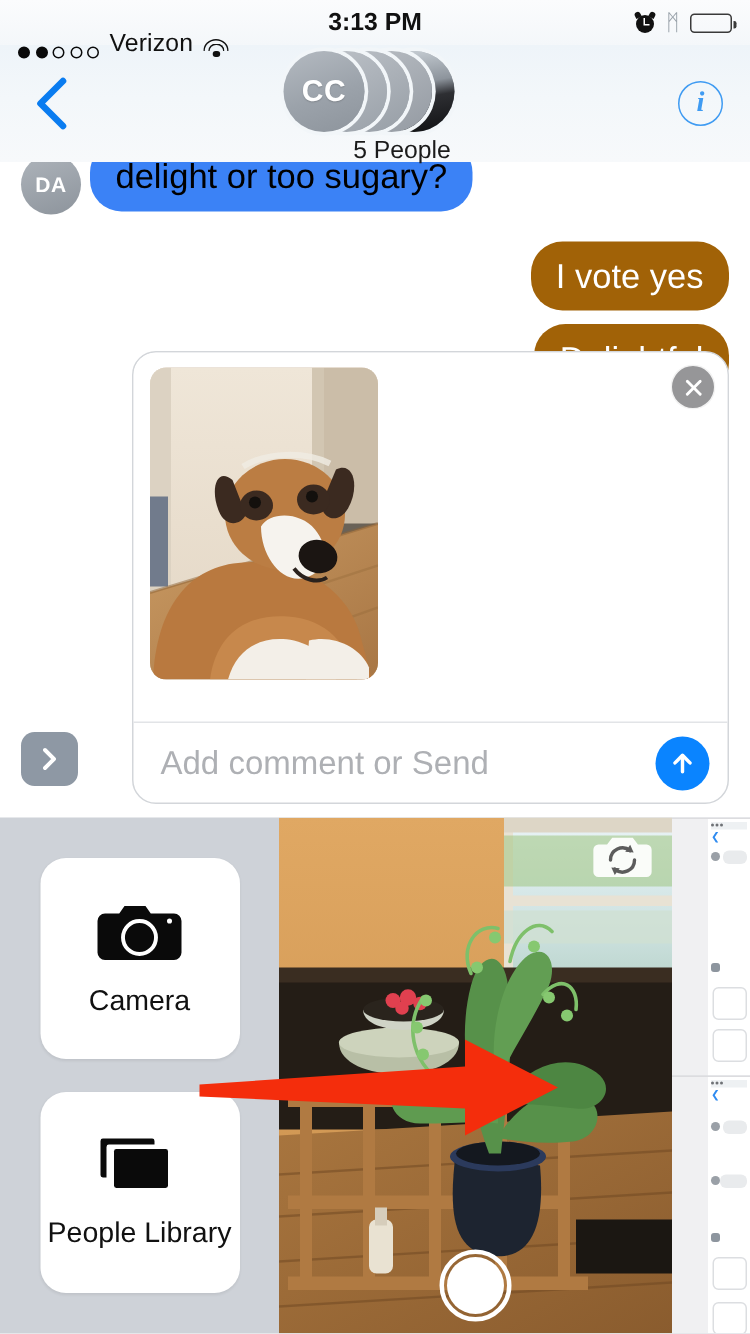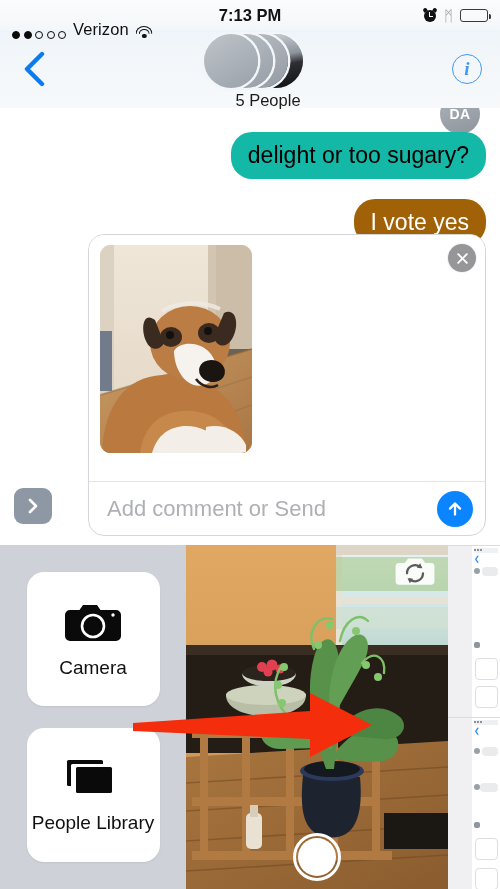--- a/index.html
+++ b/index.html
@@ -112,31 +112,31 @@
     width:40px; height:40px; border-radius:50%; flex:none;
     background:linear-gradient(160deg,#aeb4bb,#8d949c);
     color:#fff; font-size:14px; font-weight:700; letter-spacing:.4px;
     display:flex; align-items:center; justify-content:center;
     margin-right:6px; margin-bottom:-2px;
   }
   .bubble{
     max-width:330px; padding:9px 17px; font-size:23px; line-height:1.24;
     border-radius:21px; position:relative; word-wrap:break-word;
   }
-  .bubble.gray{ background:#14b8a6; color:#000; }
+  .bubble.gray{ background:#3b82f6; color:#000; }
   .bubble.blue{ background:#a16207; color:#fff; }
   .bubble.gray::after{
     content:""; position:absolute; left:-5px; bottom:0; width:16px; height:19px;
     background:#e5e5ea; border-bottom-right-radius:16px; z-index:-1;
   }
   .bubble.blue::after{
     content:""; position:absolute; right:-5px; bottom:0; width:16px; height:19px;
     background:#1d8fff; border-bottom-left-radius:16px; z-index:-1;
   }
-  .clip-top{ margin-top:-14px;flex-direction:column; }
+  .clip-top{ margin-top:-14px; }
 
   
   .composer{
     position:absolute; left:0; bottom:0; width:500px; height:96px;
     display:flex; align-items:flex-end; padding:0 14px 12px 14px; gap:9px;
   }
   .apps-btn{
     width:38px; height:36px; border-radius:9px; flex:none;
     background:#8e98a4; display:flex; align-items:center; justify-content:center;
     cursor:pointer; margin-bottom:9px;
@@ -248,21 +248,21 @@
           <span class="dot"></span>
           <span class="dot"></span>
       </div>
       <span class="carrier">Verizon</span>
       <span class="wifi">
           <i></i>
           <i></i>
           <i></i>
         </span>
     </div>
-    <div class="sb-time">7:13 PM</div>
+    <div class="sb-time">3:13 PM</div>
     <div class="sb-right">
       <span class="alarm">
         <span class="ear l"></span>
           <span class="ear r"></span>
           <span class="face"></span>
       </span>
       <span class="bt">ᛗ</span>
       <span class="batt">
         <span class="lvl" id="batt-lvl" style="width: 15%; background: rgb(239, 58, 54);"></span>
       </span>
@@ -276,20 +276,21 @@
         </svg>
     </div>
     <div class="nav-center">
       <div class="avstack">
         <span class="disc d4">
             <span class="ph"></span>
           </span>
         <span class="disc d3"></span>
         <span class="disc d2"></span>
         <span class="disc d1"></span>
+        <span class="disc d0">CC</span>
       </div>
       <div class="grouplabel">5 People</div>
     </div>
     <div class="nav-info">
       <span class="ring">i</span>
     </div>
   </div>
 
   <div class="convo">
 

